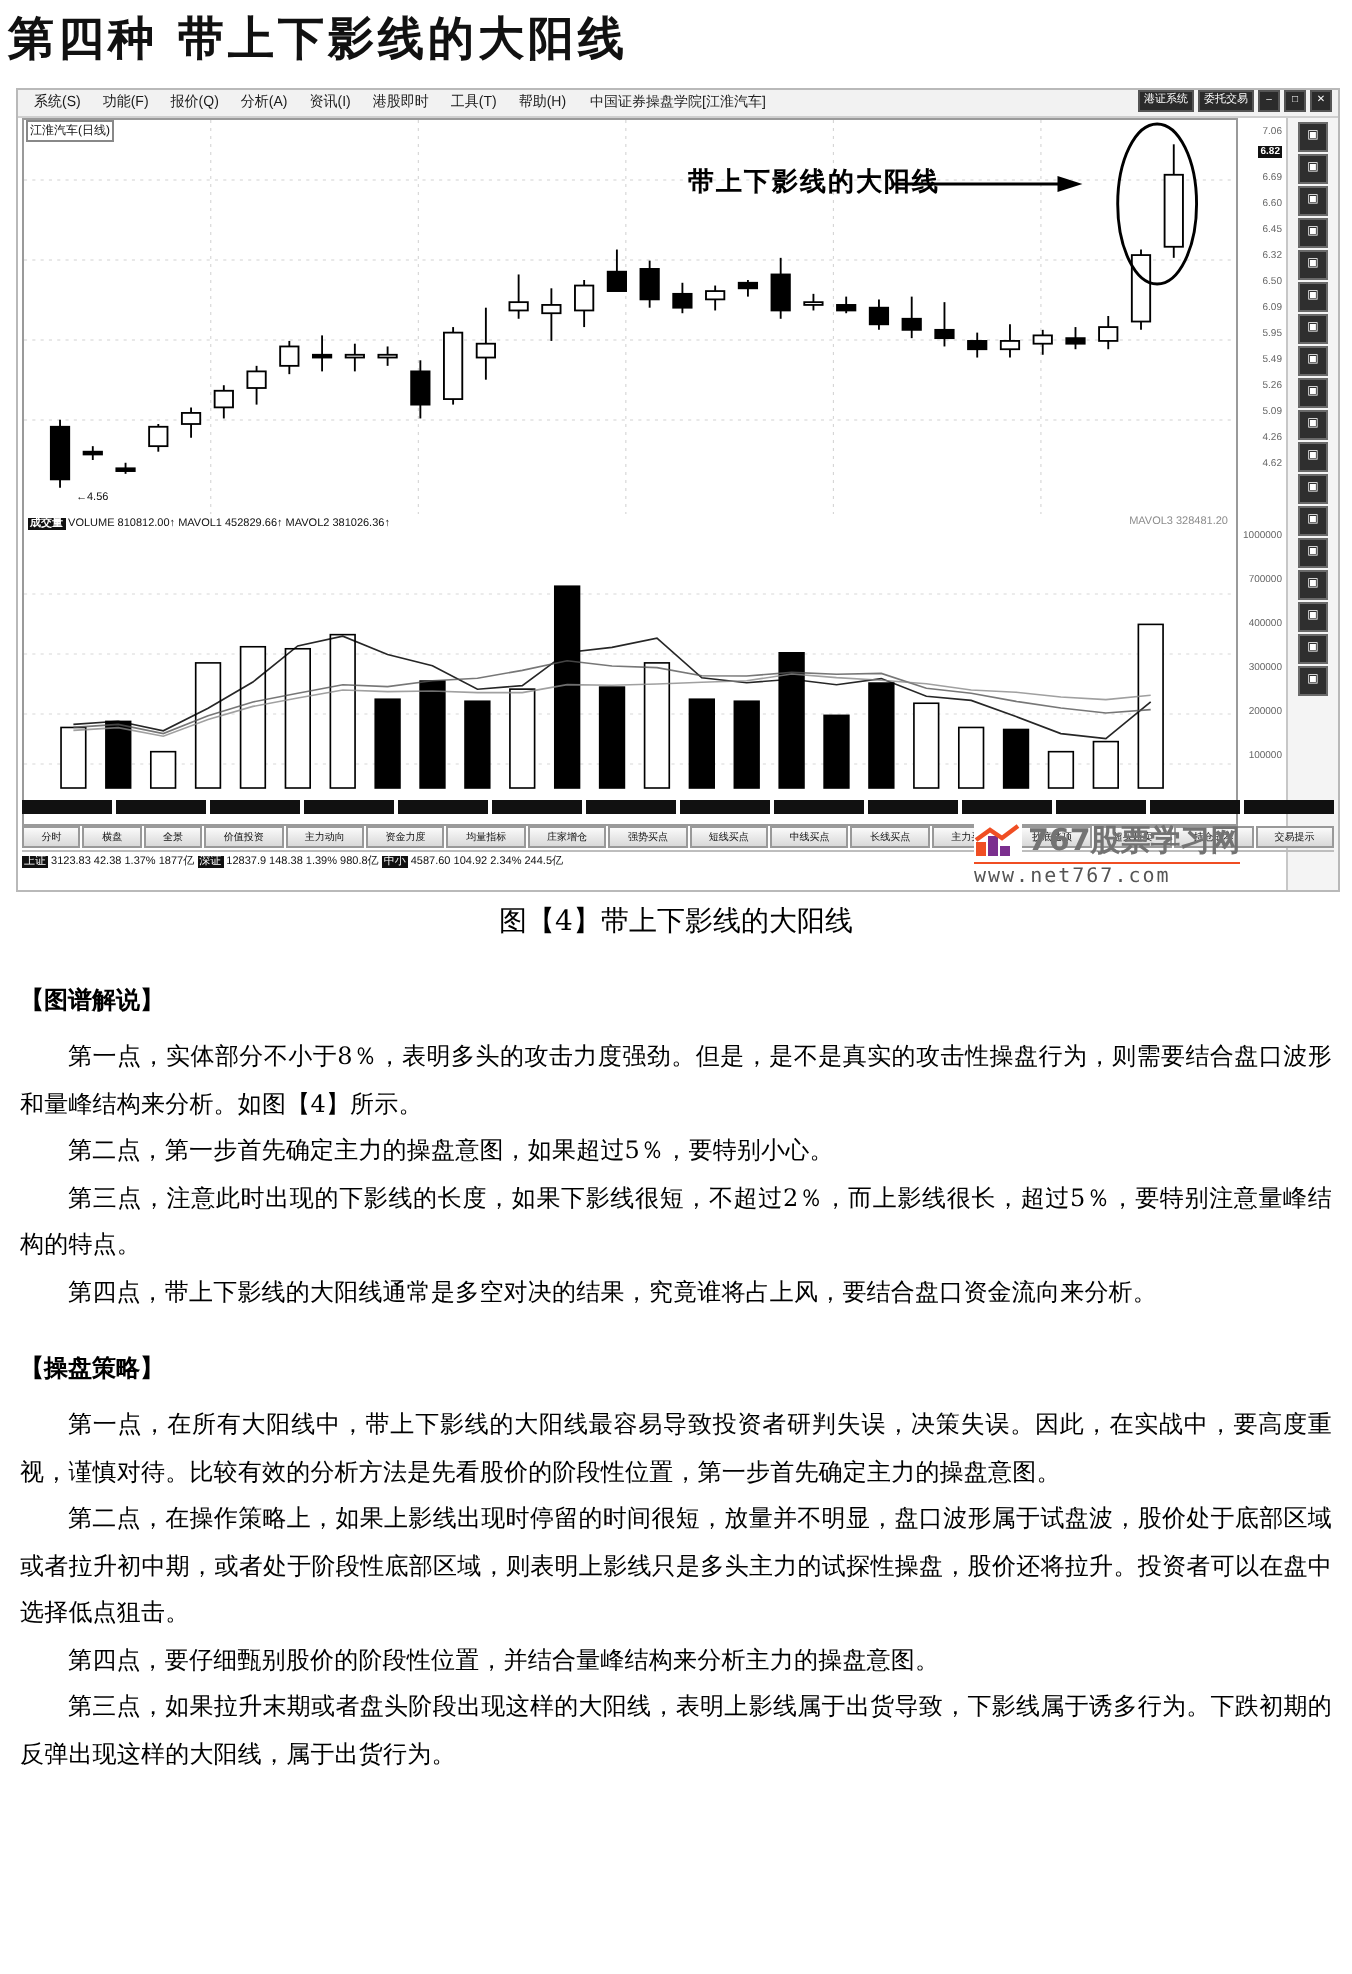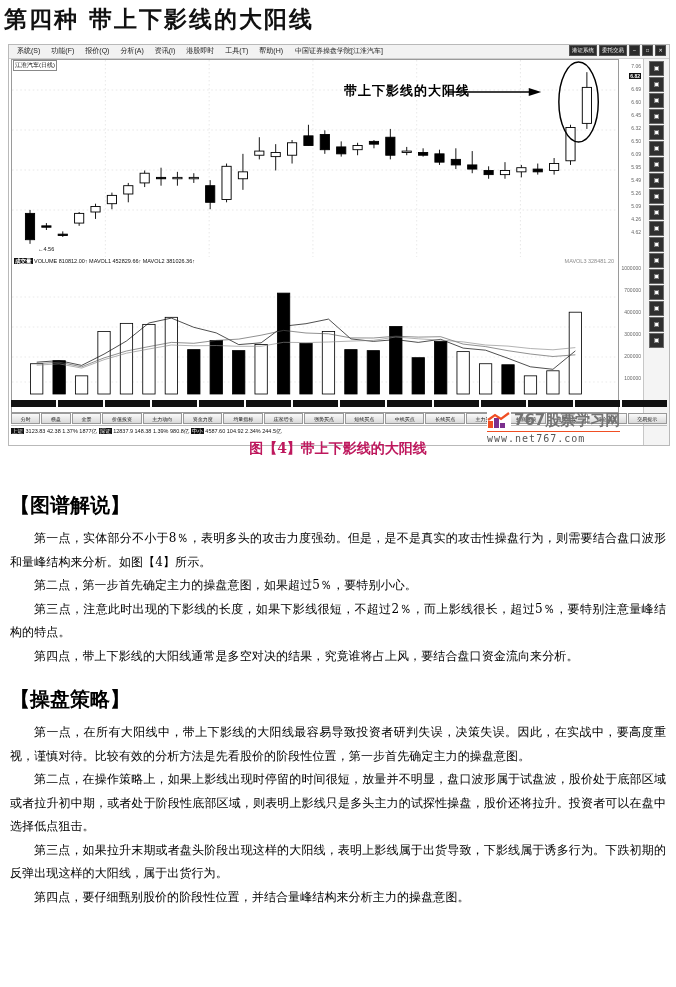--- a/index.html
+++ b/index.html
@@ -121,29 +121,29 @@
     border-top:1px solid #bdbdbd;
   }
   .statusbar b{background:#111;color:#fff;padding:0 1px;font-weight:normal;}
   .btnrow{
     position:absolute;left:2px;right:2px;top:341px;height:9px;display:flex;gap:2px;
   }
   .btnrow i{flex:1 1 auto;background:#111;display:block;height:7px;}
 
   
   .caption{
-    position:absolute;left:0;right:0;top:440px;text-align:center;
-    font-family:"DejaVu Serif",serif;font-size:14px;font-weight:bold;color:#be185d;
+    position:absolute;left:0;right:0;top:452px;text-align:center;
+    font-family:"DejaVu Serif",serif;font-size:14px;font-weight:normal;color:#000000;
   }
 
   
   .body{position:absolute;left:10px;top:492px;width:656px;}
   h2.sec{
     font-family:"DejaVu Serif",serif;
-    font-size:20px;font-weight:bold;margin:0 0 8px 0;letter-spacing:0px;
+    font-size:12px;font-weight:bold;margin:0 0 8px 0;letter-spacing:0px;
   }
   h2.sec.second{margin-top:18px;}
   p.para{
     font-family:"DejaVu Serif","Liberation Serif",serif;
     font-size:12px;line-height:23.5px;margin:0;text-indent:2em;
     text-align:justify;letter-spacing:0.1px;
   }
 </style>
 </head>
 <body>
@@ -423,16 +423,16 @@
   <div class="body">
     <h2 class="sec">【图谱解说】</h2>
     <p class="para">第一点，实体部分不小于8％，表明多头的攻击力度强劲。但是，是不是真实的攻击性操盘行为，则需要结合盘口波形和量峰结构来分析。如图【4】所示。</p>
     <p class="para">第二点，第一步首先确定主力的操盘意图，如果超过5％，要特别小心。</p>
     <p class="para">第三点，注意此时出现的下影线的长度，如果下影线很短，不超过2％，而上影线很长，超过5％，要特别注意量峰结构的特点。</p>
     <p class="para">第四点，带上下影线的大阳线通常是多空对决的结果，究竟谁将占上风，要结合盘口资金流向来分析。</p>
 
     <h2 class="sec second">【操盘策略】</h2>
     <p class="para">第一点，在所有大阳线中，带上下影线的大阳线最容易导致投资者研判失误，决策失误。因此，在实战中，要高度重视，谨慎对待。比较有效的分析方法是先看股价的阶段性位置，第一步首先确定主力的操盘意图。</p>
     <p class="para">第二点，在操作策略上，如果上影线出现时停留的时间很短，放量并不明显，盘口波形属于试盘波，股价处于底部区域或者拉升初中期，或者处于阶段性底部区域，则表明上影线只是多头主力的试探性操盘，股价还将拉升。投资者可以在盘中选择低点狙击。</p>
+    <p class="para">第四点，要仔细甄别股价的阶段性位置，并结合量峰结构来分析主力的操盘意图。</p>
     <p class="para">第三点，如果拉升末期或者盘头阶段出现这样的大阳线，表明上影线属于出货导致，下影线属于诱多行为。下跌初期的反弹出现这样的大阳线，属于出货行为。</p>
-    <p class="para">第四点，要仔细甄别股价的阶段性位置，并结合量峰结构来分析主力的操盘意图。</p>
   </div>
 </div>
 
 </body></html>

